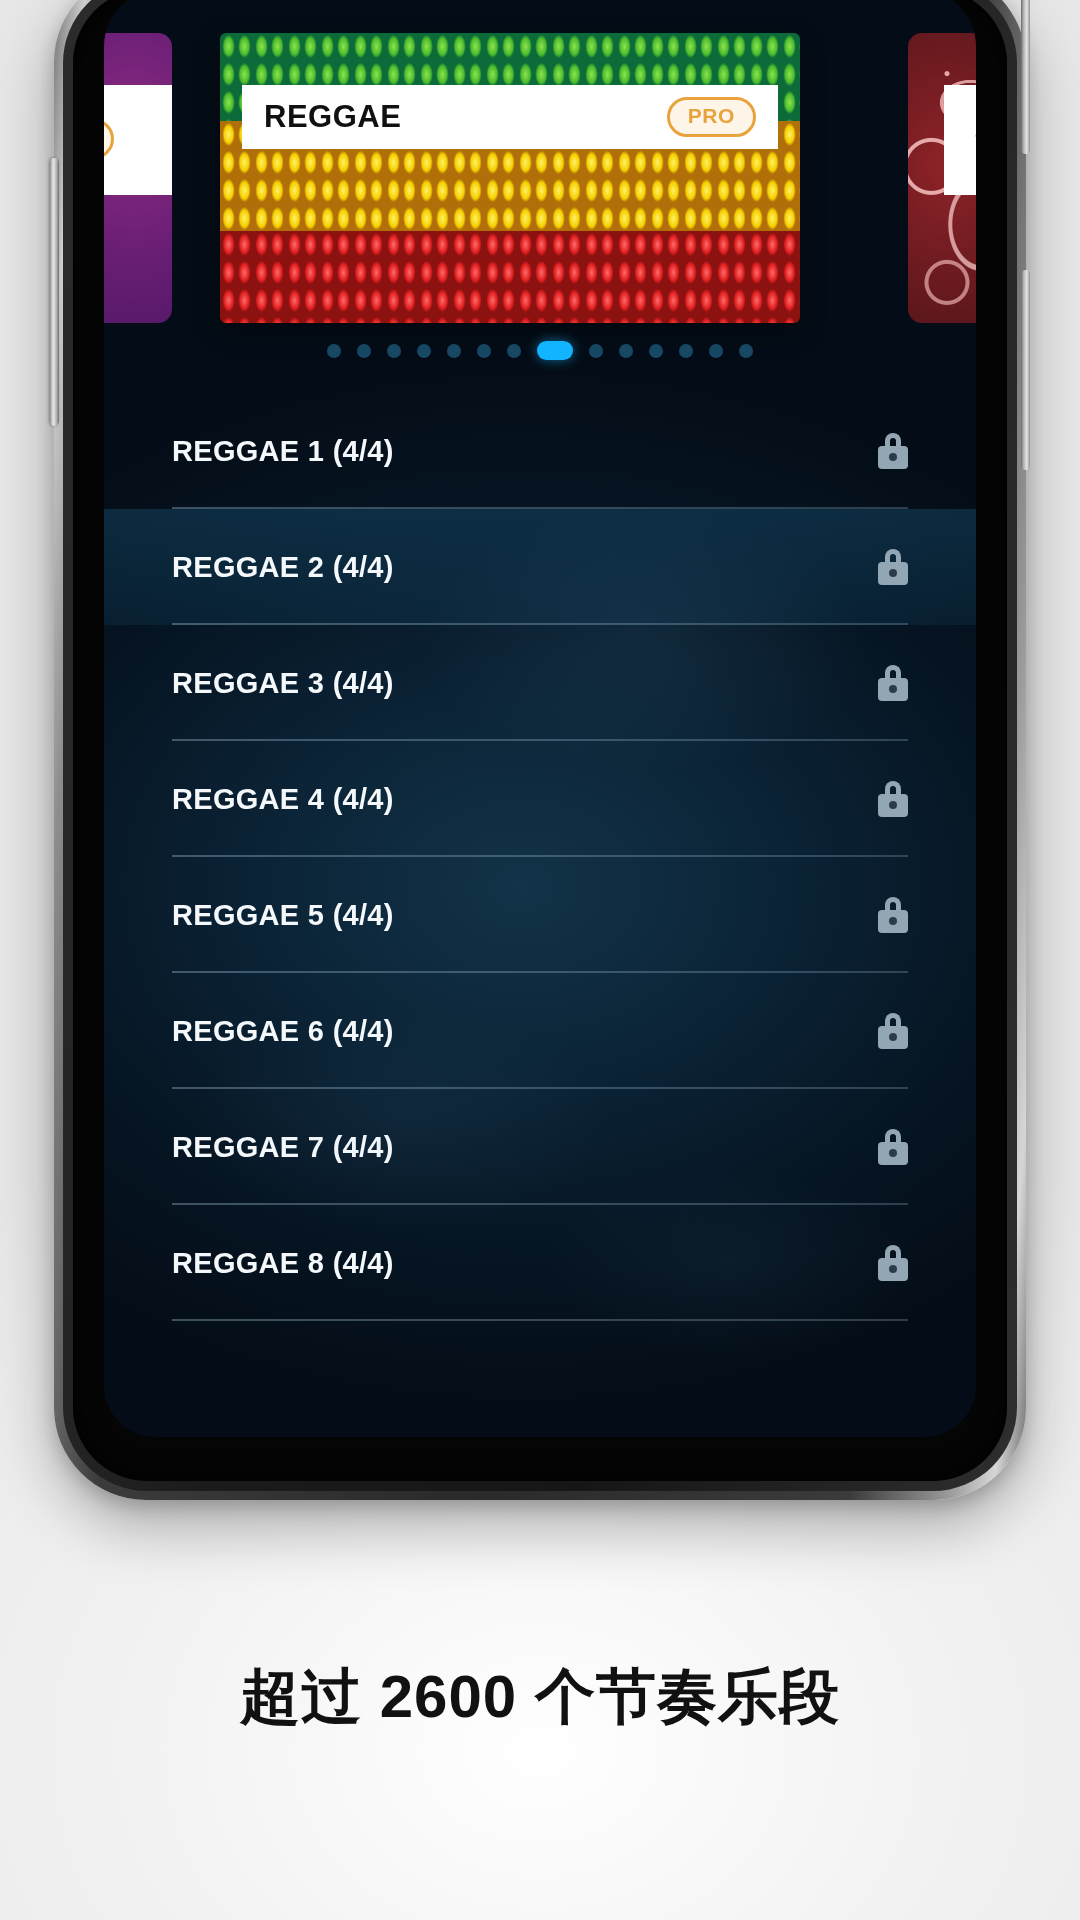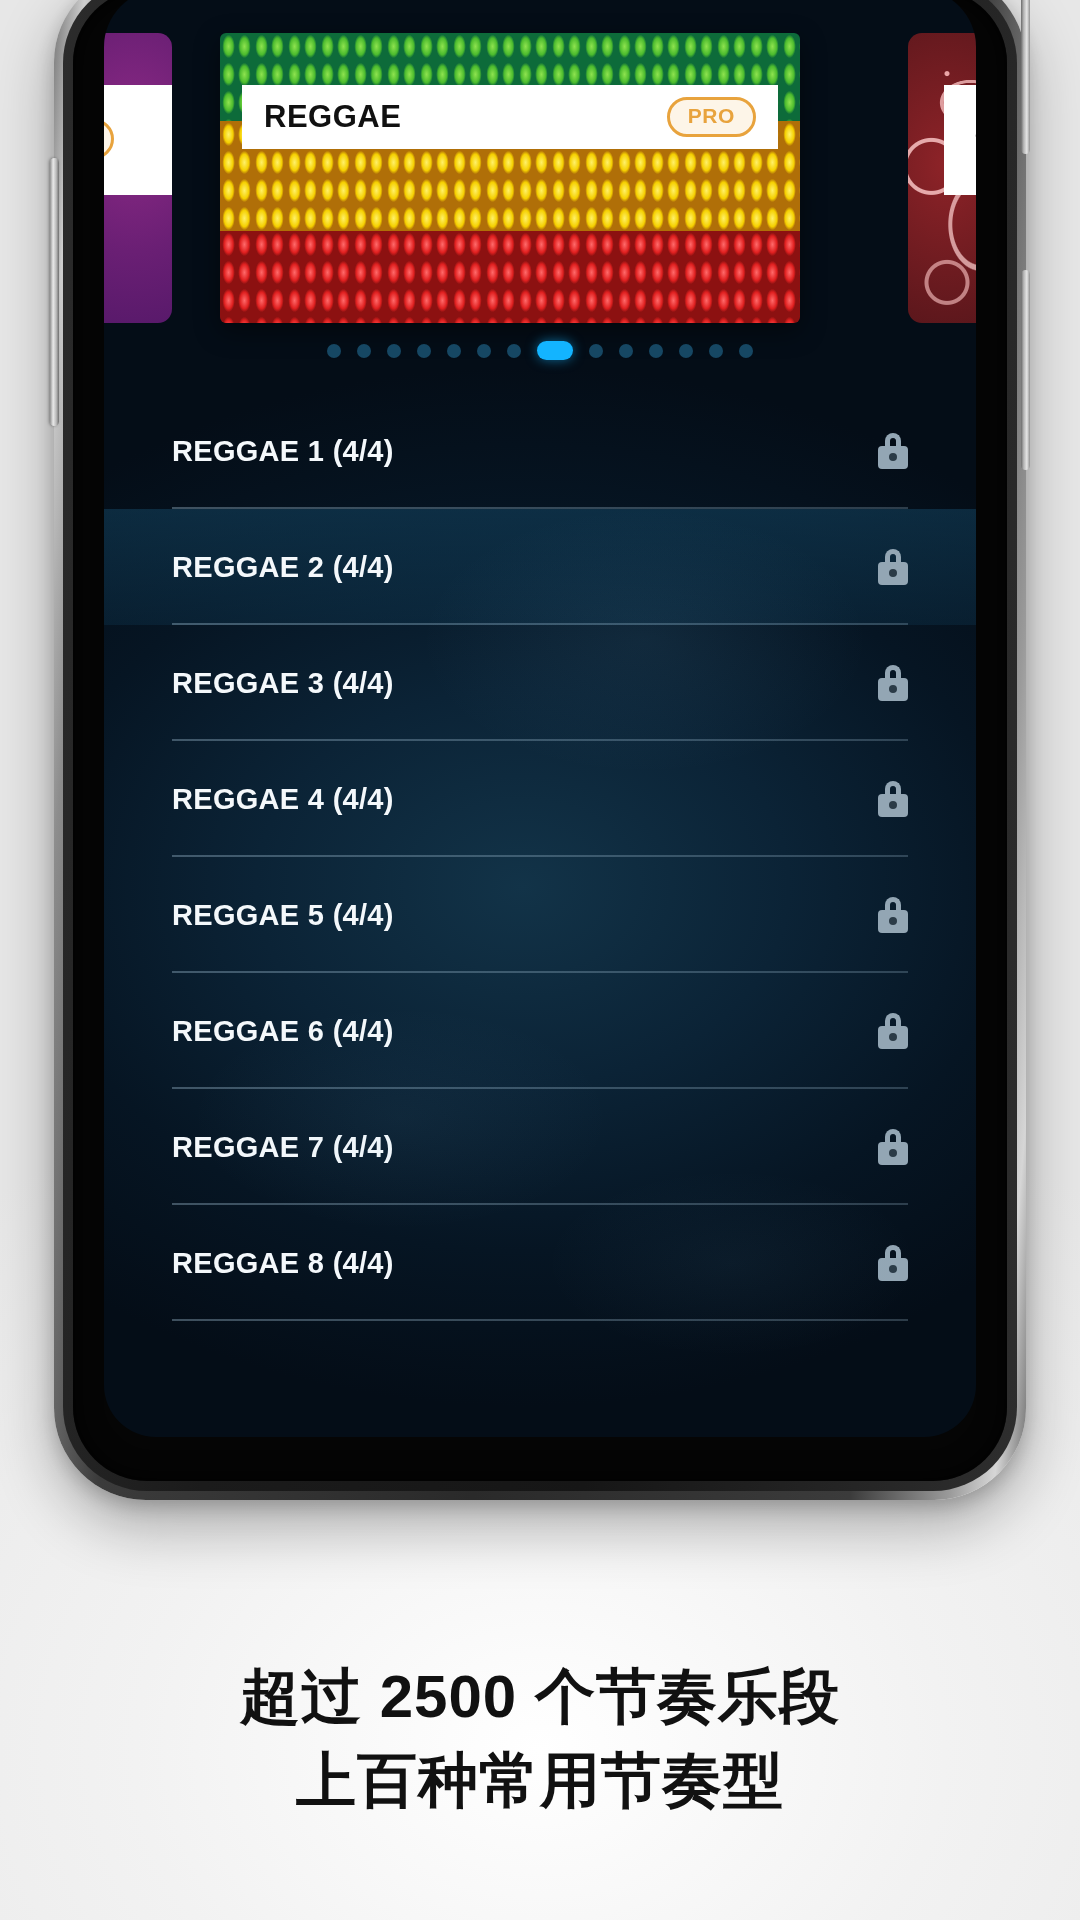--- a/index.html
+++ b/index.html
@@ -350,15 +350,14 @@
             <div class="row-sep"></div>
           </div>
         </div>
 
       <div class="screen-glow"></div>
     </div>
   </div>
 </div>
 
 <div class="caption">
-  <div>超过 2500 个节奏乐段</div>
-  <div>上百种常用节奏型</div>
+  <div>超过 2600 个节奏乐段</div>
 </div>
 
 </body></html>

